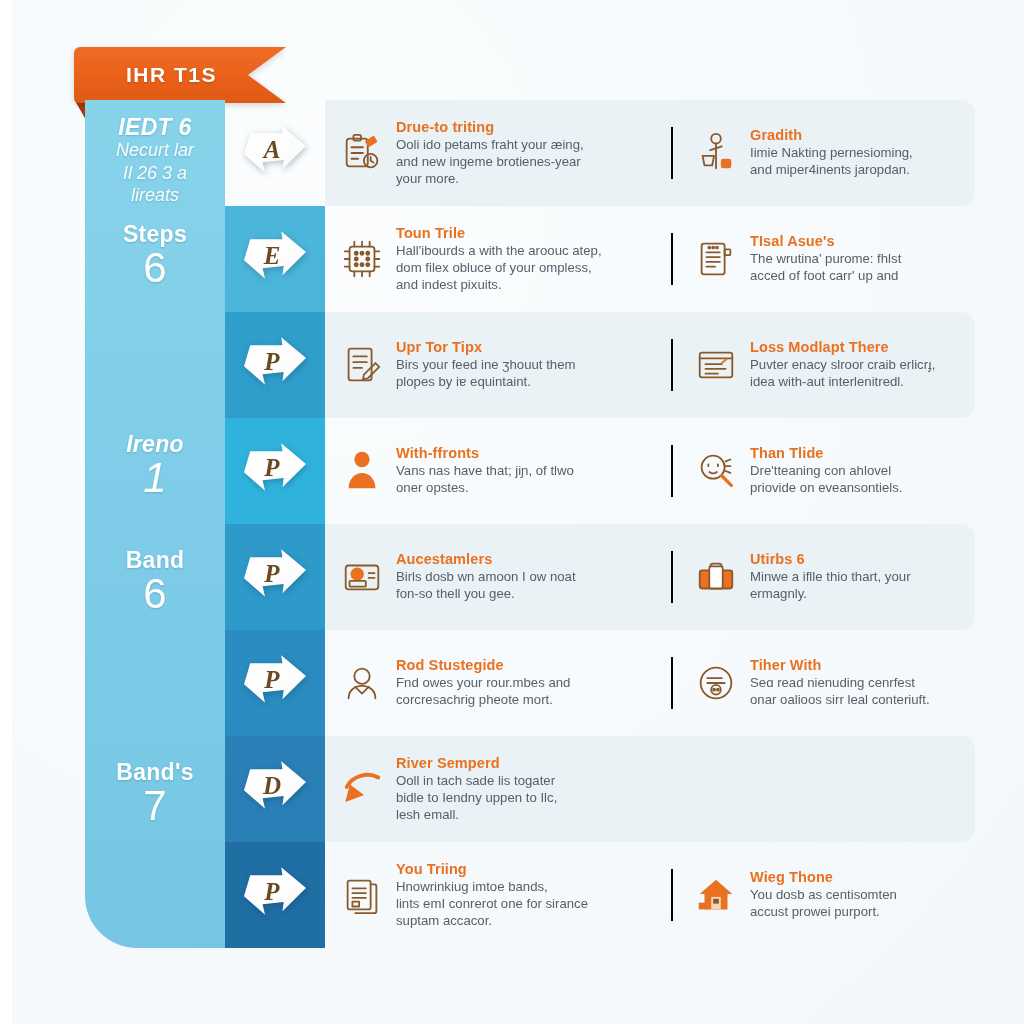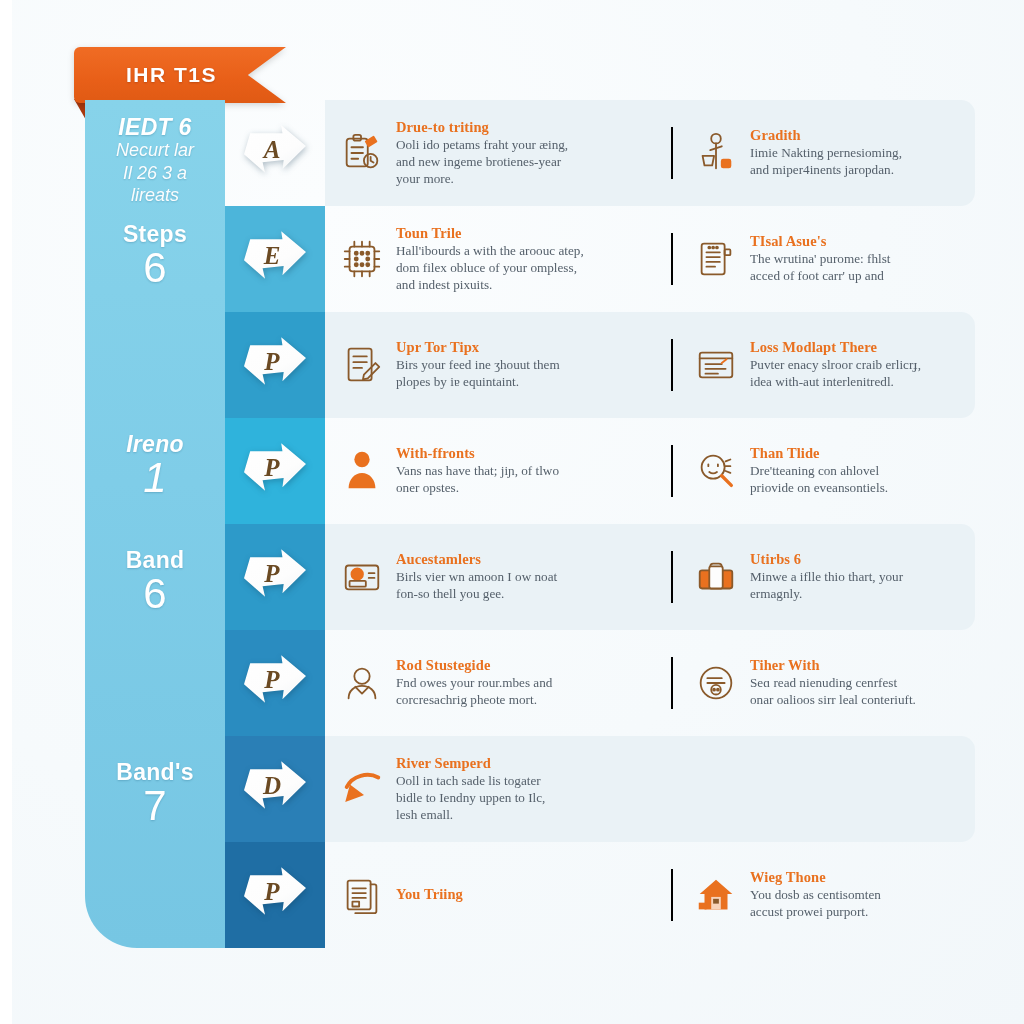--- a/index.html
+++ b/index.html
@@ -80,21 +80,21 @@
     clip-path:polygon(10% 16%,62% 16%,60% 2%,100% 38%,62% 78%,64% 62%,30% 66%,34% 84%,0 52%);
   }
   .badge-letter{
     position:relative;z-index:2;
     font-family:"Liberation Serif", serif;
     font-style:italic;font-weight:bold;font-size:25px;color:#6b4a23;
     transform:translate(-3px,-3px);
   }
 
   
-  .rows{position:absolute;left:313px;top:100px;width:650px;height:848px;font-family:Liberation Serif, serif;}
+  .rows{position:absolute;left:313px;top:100px;width:650px;height:848px;}
   .row{
     position:relative;width:650px;height:106px;
     display:flex;align-items:center;
   }
   .row.tinted{
     background:#eaf2f6;
     border-radius:0 14px 14px 0;
   }
   .cell{
     position:relative;
@@ -360,21 +360,21 @@
             <svg class="icon-svg" viewBox="0 0 48 48" fill="none" stroke="#8a5a2b" stroke-width="1.9" stroke-linecap="round" stroke-linejoin="round">
               <rect x="7" y="12" width="34" height="25" rx="3"></rect>
               <circle cx="19" cy="21" r="6" fill="#e9711f" stroke="#e9711f"></circle>
               <rect x="11" y="28" width="17" height="6" rx="1"></rect>
               <line x1="31" y1="20" x2="37" y2="20"></line>
               <line x1="31" y1="25" x2="37" y2="25"></line>
             </svg>
           </div>
           <div class="cell-text">
             <p class="cell-title">Aucestamlers</p>
-            <p class="cell-body">Birls vier wn amoon I ow noat
+            <p class="cell-body">Birls dosb wn amoon I ow noat
 fon-so thell you gee.</p>
           </div>
         </div>
         <div class="cell right">
           <div class="cell-icon">
             <svg class="icon-svg" viewBox="0 0 48 48" fill="none" stroke="#8a5a2b" stroke-width="1.9" stroke-linecap="round" stroke-linejoin="round">
               <rect x="7" y="17" width="34" height="19" rx="2.5" fill="#e9711f" stroke="#8a5a2b"></rect>
               <path d="M18 17v-4a3 3 0 013-3h6a3 3 0 013 3v4"></path>
               <rect x="17" y="13" width="14" height="23" rx="2" fill="#fdfdfd" stroke="#8a5a2b"></rect>
             </svg>
@@ -442,20 +442,23 @@
               <rect x="9" y="9" width="24" height="30" rx="2"></rect>
               <path d="M33 13h4a2 2 0 012 2v26a2 2 0 01-2 2H17"></path>
               <line x1="14" y1="17" x2="28" y2="17"></line>
               <line x1="14" y1="22" x2="28" y2="22"></line>
               <line x1="14" y1="27" x2="28" y2="27"></line>
               <rect x="14" y="31" width="7" height="5"></rect>
             </svg>
           </div>
           <div class="cell-text">
             <p class="cell-title">You Triing</p>
+            <p class="cell-body">Hnowrinkiug imtoe bands,
+lints emI conrerot one for sirance
+suptam accacor.</p>
           </div>
         </div>
         <div class="cell right">
           <div class="cell-icon">
             <svg class="icon-svg" viewBox="0 0 48 48">
               <path d="M24 8L7 23h5v16h24V23h5z" fill="#e9711f"></path>
               <rect x="19" y="26" width="10" height="13" fill="#f7d3ba"></rect>
               <rect x="21" y="28" width="6" height="5" fill="#8a5a2b"></rect>
               <rect x="6" y="32" width="8" height="7" fill="#e9711f"></rect>
             </svg>

